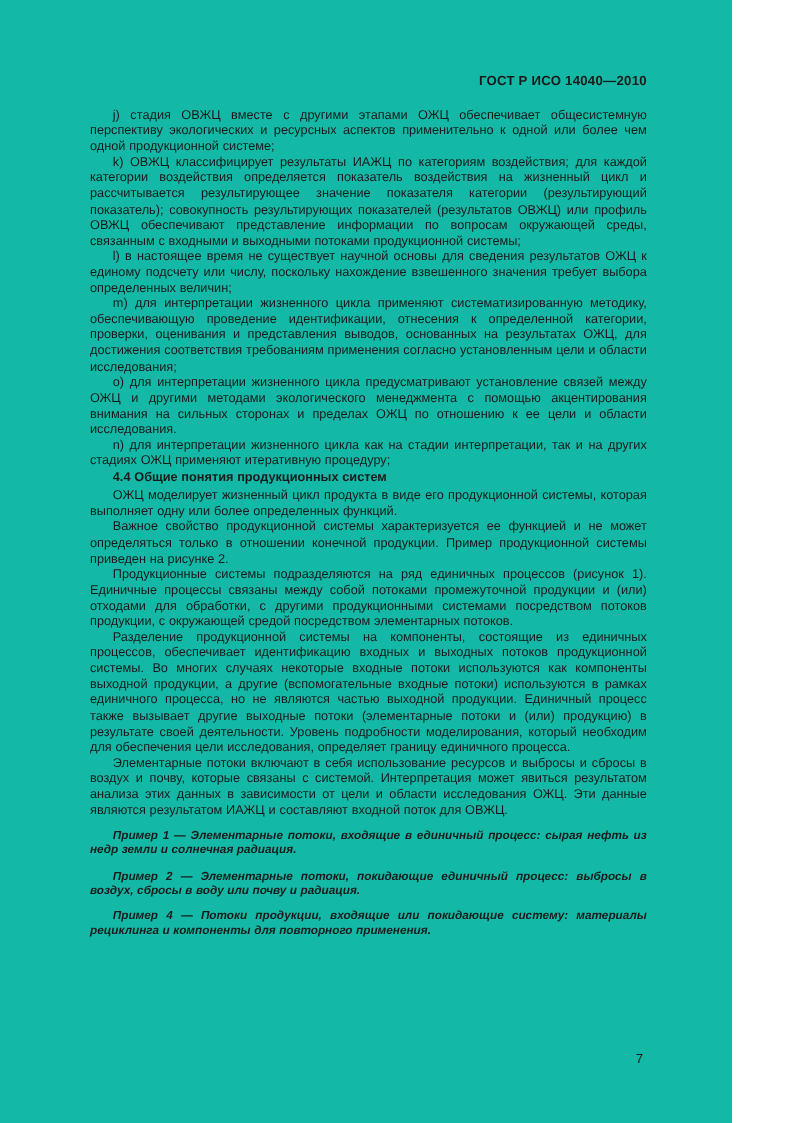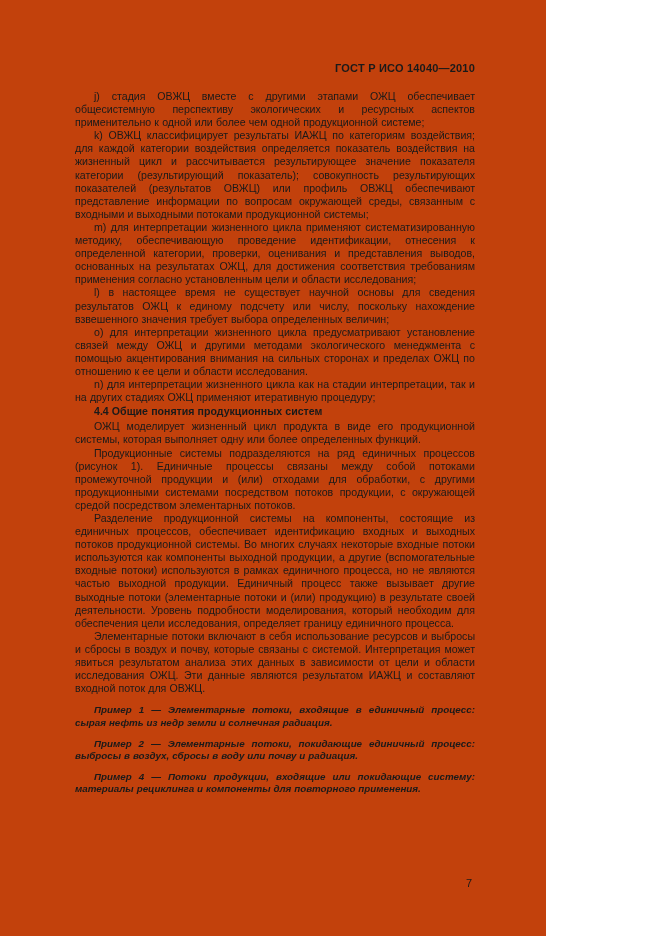--- a/index.html
+++ b/index.html
@@ -5,22 +5,22 @@
   * { box-sizing: border-box; }
   html, body { margin: 0; padding: 0; }
   body {
     width: 661px; height: 936px;
     background: #ffffff;
     font-family: "Liberation Sans", sans-serif;
     color: #1a1a1a;
   }
   .page {
     position: relative;
-    width: 546px; height: 936px;
-    background: #c2410c;
+    width: 610px; height: 936px;
+    background: #14b8a6;
     overflow: hidden;
   }
   .header-row {
     position: absolute;
     top: 62px; left: 75px; right: 71px;
     text-align: right;
     font-size: 11px;
     font-weight: 700;
     letter-spacing: 0.2px;
   }
@@ -60,26 +60,27 @@
 
 <div class="page">
   <div class="header-row">
     <span>ГОСТ Р ИСО 14040—2010</span>
   </div>
 
   <div class="body-area">
 
   <p class="paragraph">j) стадия ОВЖЦ вместе с другими этапами ОЖЦ обеспечивает общесистемную перспективу экологических и ресурсных аспектов применительно к одной или более чем одной продукционной системе;</p>
       <p class="paragraph">k) ОВЖЦ классифицирует результаты ИАЖЦ по категориям воздействия; для каждой категории воздействия определяется показатель воздействия на жизненный цикл и рассчитывается результирующее значение показателя категории (результирующий показатель); совокупность результирующих показателей (результатов ОВЖЦ) или профиль ОВЖЦ обеспечивают представление информации по вопросам окружающей среды, связанным с входными и выходными потоками продукционной системы;</p>
+      <p class="paragraph">l) в настоящее время не существует научной основы для сведения результатов ОЖЦ к единому подсчету или числу, поскольку нахождение взвешенного значения требует выбора определенных величин;</p>
       <p class="paragraph">m) для интерпретации жизненного цикла применяют систематизированную методику, обеспечивающую проведение идентификации, отнесения к определенной категории, проверки, оценивания и представления выводов, основанных на результатах ОЖЦ, для достижения соответствия требованиям применения согласно установленным цели и области исследования;</p>
-      <p class="paragraph">l) в настоящее время не существует научной основы для сведения результатов ОЖЦ к единому подсчету или числу, поскольку нахождение взвешенного значения требует выбора определенных величин;</p>
       <p class="paragraph">o) для интерпретации жизненного цикла предусматривают установление связей между ОЖЦ и другими методами экологического менеджмента с помощью акцентирования внимания на сильных сторонах и пределах ОЖЦ по отношению к ее цели и области исследования.</p>
       <p class="paragraph">n) для интерпретации жизненного цикла как на стадии интерпретации, так и на других стадиях ОЖЦ применяют итеративную процедуру;</p>
       <p class="heading">4.4 Общие понятия продукционных систем</p>
       <p class="paragraph">ОЖЦ моделирует жизненный цикл продукта в виде его продукционной системы, которая выполняет одну или более определенных функций.</p>
+      <p class="paragraph">Важное свойство продукционной системы характеризуется ее функцией и не может определяться только в отношении конечной продукции. Пример продукционной системы приведен на рисунке 2.</p>
       <p class="paragraph">Продукционные системы подразделяются на ряд единичных процессов (рисунок 1). Единичные процессы связаны между собой потоками промежуточной продукции и (или) отходами для обработки, с другими продукционными системами посредством потоков продукции, с окружающей средой посредством элементарных потоков.</p>
       <p class="paragraph">Разделение продукционной системы на компоненты, состоящие из единичных процессов, обеспечивает идентификацию входных и выходных потоков продукционной системы. Во многих случаях некоторые входные потоки используются как компоненты выходной продукции, а другие (вспомогательные входные потоки) используются в рамках единичного процесса, но не являются частью выходной продукции. Единичный процесс также вызывает другие выходные потоки (элементарные потоки и (или) продукцию) в результате своей деятельности. Уровень подробности моделирования, который необходим для обеспечения цели исследования, определяет границу единичного процесса.</p>
       <p class="paragraph">Элементарные потоки включают в себя использование ресурсов и выбросы и сбросы в воздух и почву, которые связаны с системой. Интерпретация может явиться результатом анализа этих данных в зависимости от цели и области исследования ОЖЦ. Эти данные являются результатом ИАЖЦ и составляют входной поток для ОВЖЦ.</p>
       <p class="example">Пример 1 — Элементарные потоки, входящие в единичный процесс: сырая нефть из недр земли и солнечная радиация.</p>
       <p class="example">Пример 2 — Элементарные потоки, покидающие единичный процесс: выбросы в воздух, сбросы в воду или почву и радиация.</p>
       <p class="example">Пример 4 — Потоки продукции, входящие или покидающие систему: материалы рециклинга и компоненты для повторного применения.</p>
     </div>
 
   <div class="page-number">7</div>
 </div>

